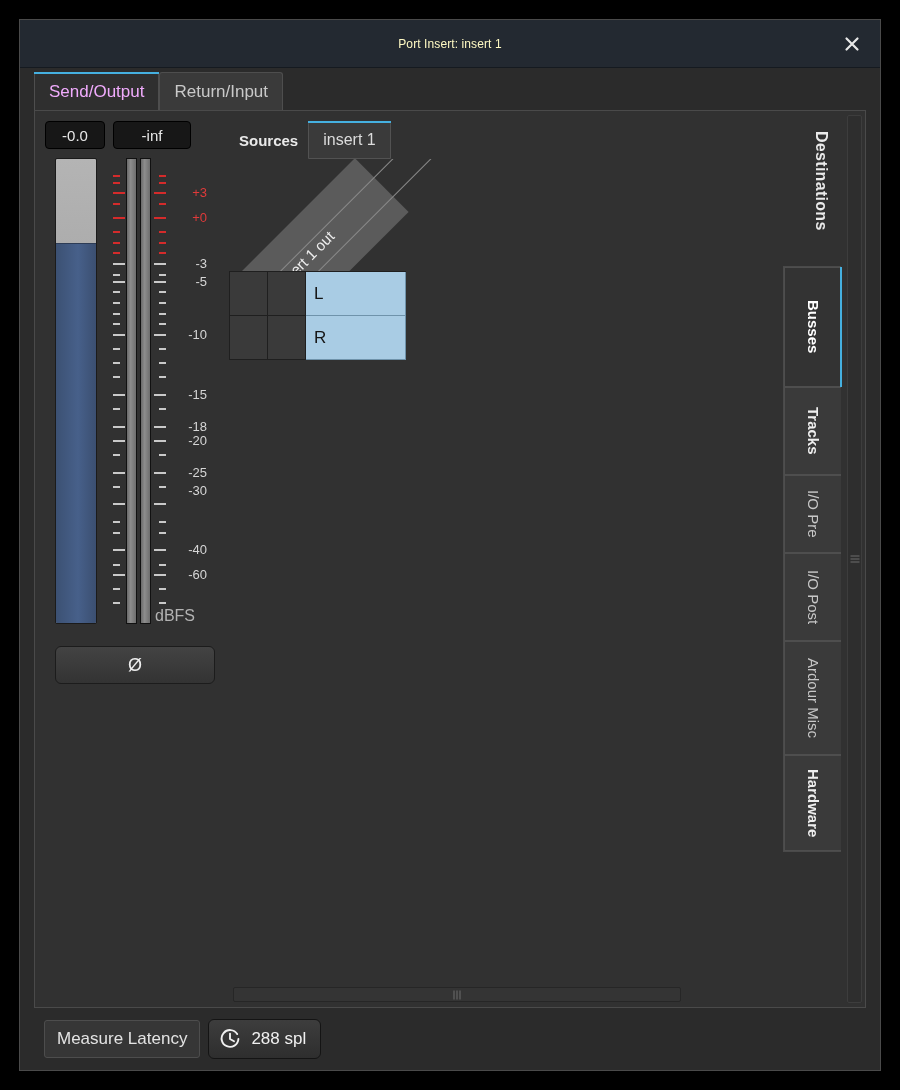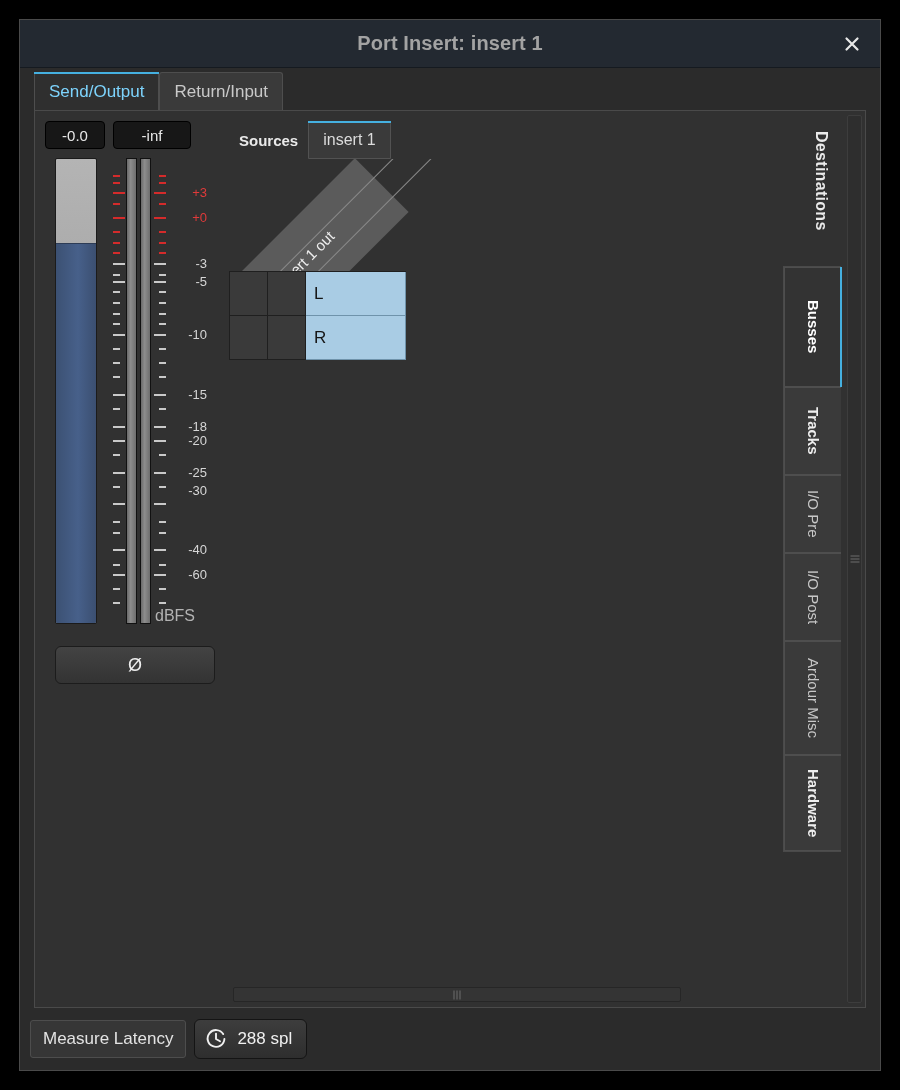--- a/index.html
+++ b/index.html
@@ -27,23 +27,23 @@
     position: relative;
     height: 48px;
     background: #232931;
     border-bottom: 1px solid #151a20;
     display: flex;
     align-items: center;
     justify-content: center;
     flex: 0 0 auto;
   }
   #title-text {
-    color: #a3a3a3;
-    font-size: 20px;
-    font-weight: bold;
+    color: #fef9c3;
+    font-size: 12px;
+    font-weight: normal;
     letter-spacing: 0.1px;
   }
   #close-btn {
     position: absolute;
     right: 14px; top: 50%;
     transform: translateY(-50%);
     width: 28px; height: 28px;
     display: flex; align-items: center; justify-content: center;
     cursor: pointer;
   }
@@ -76,21 +76,21 @@
     color: #c9c9c9;
     background: #3a3a3a;
     border: 1px solid #4e4e4e;
     border-bottom: none;
     border-radius: 3px 3px 0 0;
     cursor: pointer;
     white-space: nowrap;
   }
   .tab.active {
     background: #2f2f2f;
-    color: #7dd3fc;
+    color: #f0abfc;
     z-index: 3;
   }
   .tab.active::before {
     content: "";
     position: absolute;
     left: -1px; right: -1px; top: -1px;
     height: 2px;
     background: #45b0e0;
   }
   .tab.inactive { z-index: 1; }
@@ -430,21 +430,21 @@
     width: 1px; height: 9px;
     background: #6d6d6d;
   }
 
   
   #bottombar {
     height: 62px;
     flex: 0 0 auto;
     display: flex;
     align-items: center;
-    padding: 0 10px;
+    padding: 0 24px;
     gap: 8px;
   }
   #measure-btn {
     height: 38px;
     padding: 0 12px;
     background: #363636;
     border: 1px solid #4d4d4d;
     border-radius: 3px;
     color: #e3e3e3;
     font-size: 17px;

